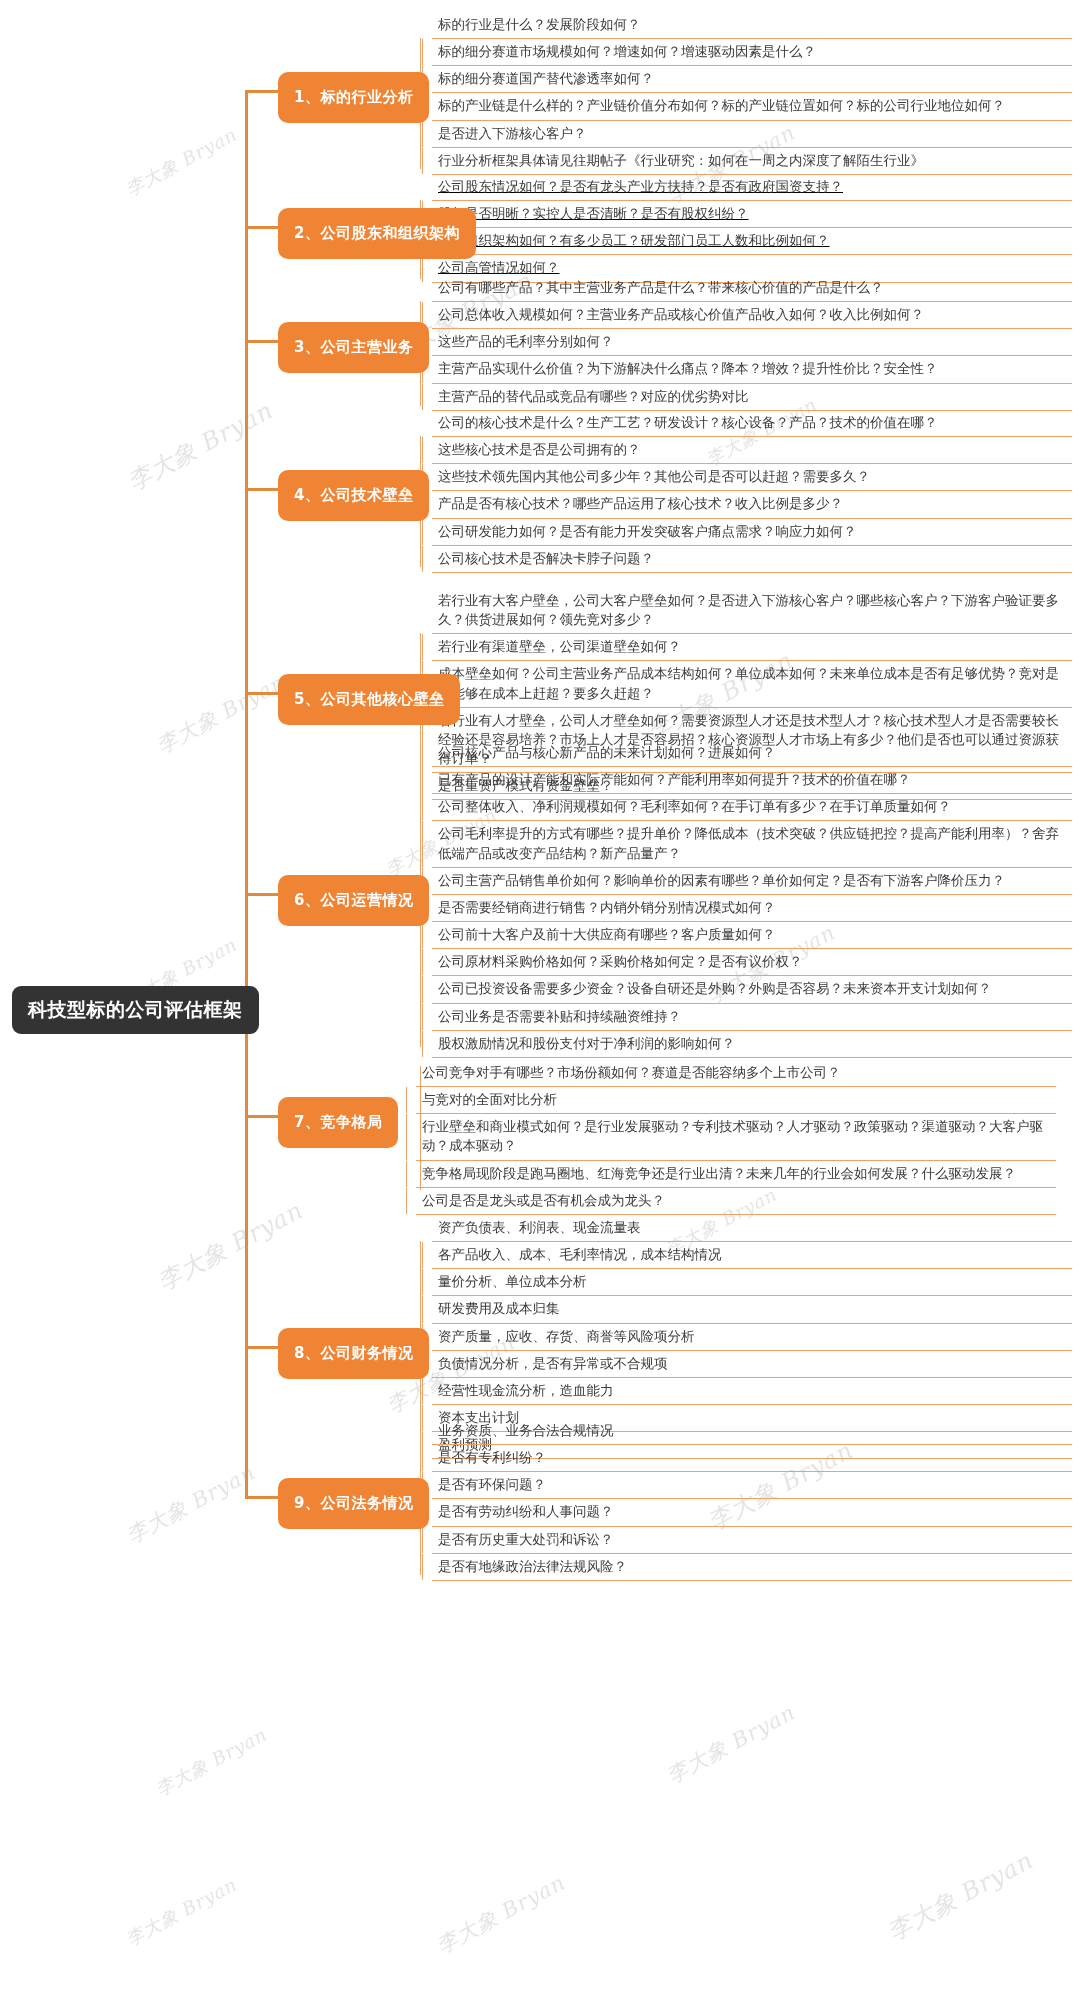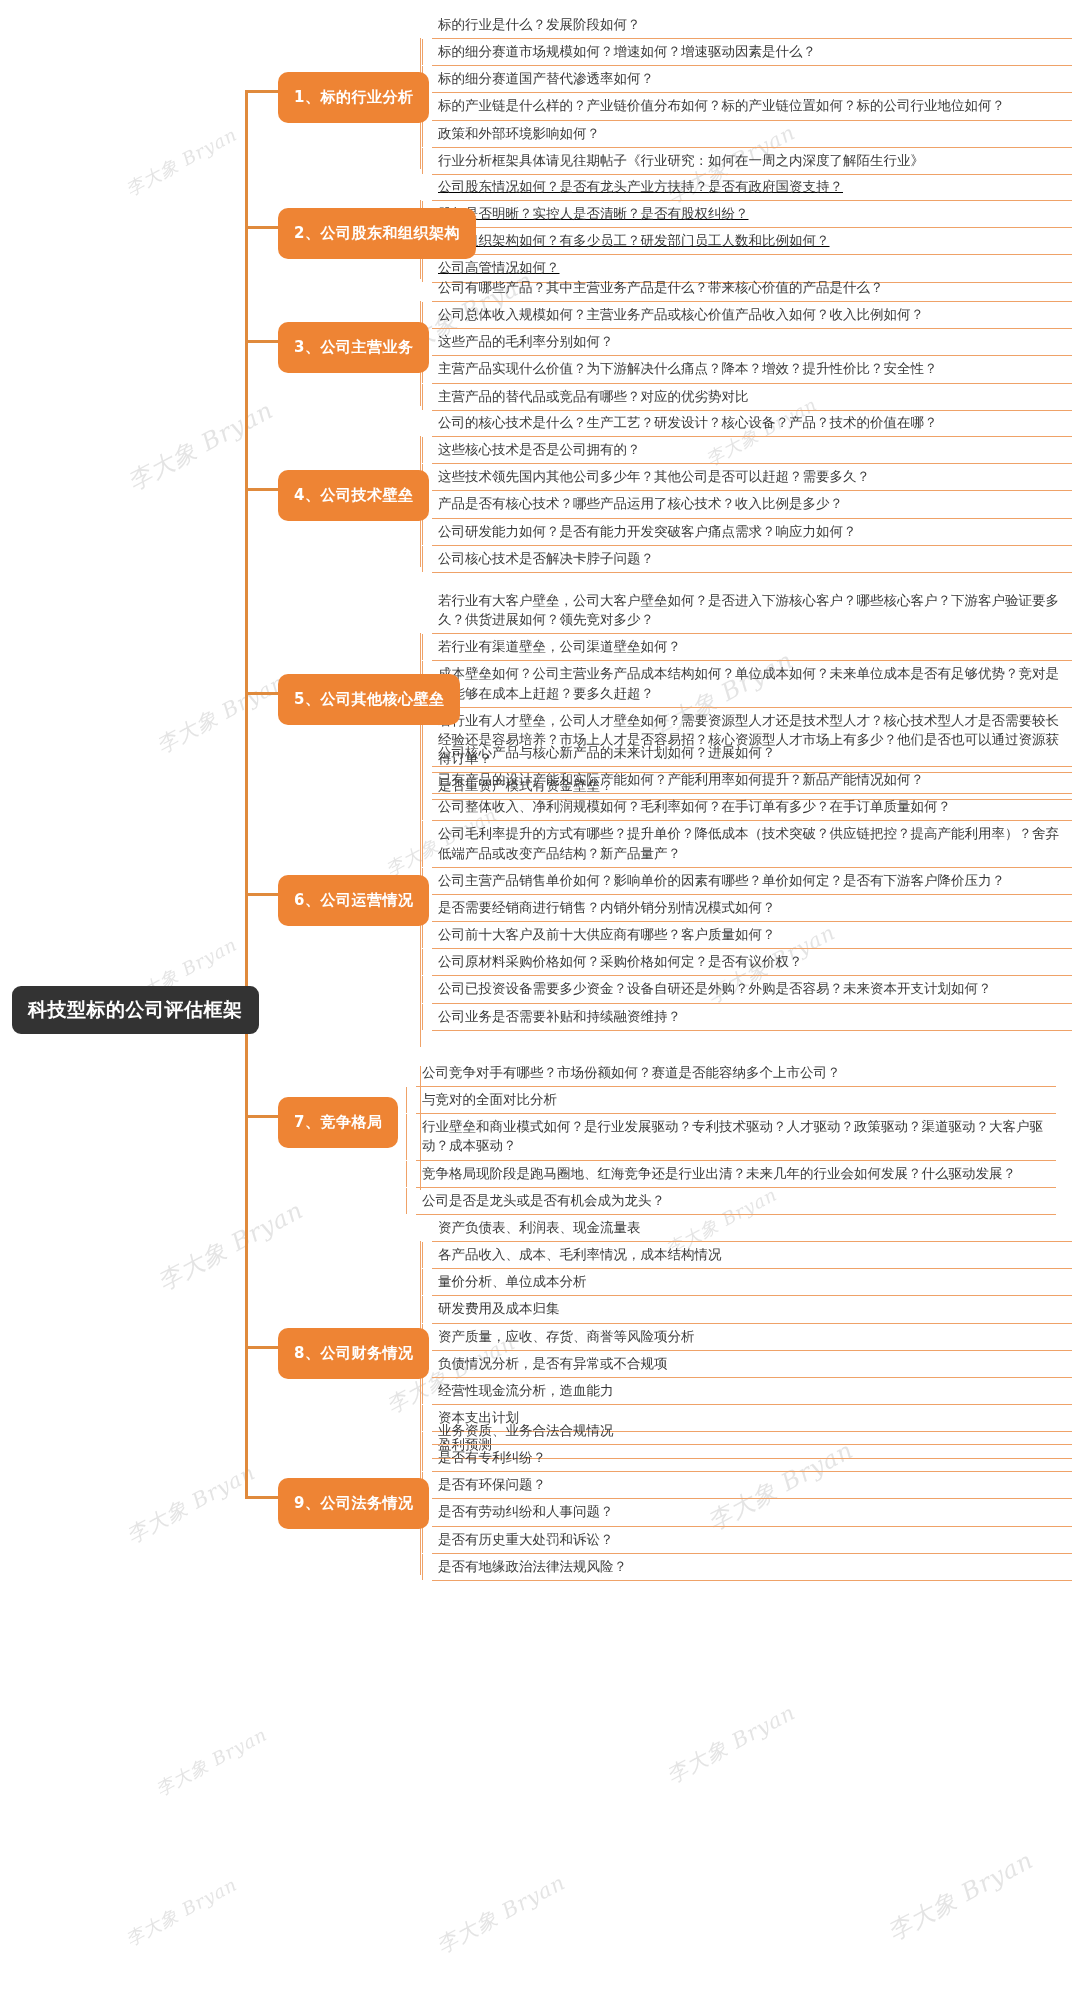--- a/index.html
+++ b/index.html
@@ -148,21 +148,21 @@
       <div class="branch">
         <div class="leaf-riser" style="left: 420px; top: 38.1562px; height: 130.781px; position: absolute; z-index: 2;"></div>
         <div class="branch-label" style="left: 278px; top: 72.4688px;">1、标的行业分析</div>
         <div class="branch-connector" style="left: 440px; top: 90.4688px;"></div>
         <div class="spine-stub" style="left: 245px; width: 33px; top: 90.4688px;"></div>
         <div class="leaves" style="left: 432px; top: 12px;">
           <div class="leaf" style="width: 640px;">标的行业是什么？发展阶段如何？</div>
           <div class="leaf" style="width: 640px;">标的细分赛道市场规模如何？增速如何？增速驱动因素是什么？</div>
           <div class="leaf" style="width: 640px;">标的细分赛道国产替代渗透率如何？</div>
           <div class="leaf" style="width: 640px;">标的产业链是什么样的？产业链价值分布如何？标的产业链位置如何？标的公司行业地位如何？</div>
-          <div class="leaf" style="width: 640px;">政策和外部环境影响如何？</div>
+          <div class="leaf" style="width: 640px;">是否进入下游核心客户？</div>
           <div class="leaf" style="width: 640px;">行业分析框架具体请见往期帖子《行业研究：如何在一周之内深度了解陌生行业》</div>
         </div>
       </div>
       <div class="branch">
         <div class="leaf-riser" style="left: 420px; top: 200.156px; height: 78.4688px; position: absolute; z-index: 2;"></div>
         <div class="branch-label" style="left: 278px; top: 208.312px;">2、公司股东和组织架构</div>
         <div class="branch-connector" style="left: 440px; top: 226.312px;"></div>
         <div class="spine-stub" style="left: 245px; width: 33px; top: 226.312px;"></div>
         <div class="leaves" style="left: 432px; top: 174px; text-decoration: underline;">
           <div class="leaf" style="width: 640px;">公司股东情况如何？是否有龙头产业方扶持？是否有政府国资支持？</div>
@@ -211,29 +211,30 @@
           <div class="leaf" style="width: 640px;">是否重资产模式有资金壁垒？</div>
         </div>
       </div>
       <div class="branch">
         <div class="leaf-riser" style="left: 420px; top: 766.156px; height: 280.719px; position: absolute; z-index: 2;"></div>
         <div class="branch-label" style="left: 278px; top: 875.438px;">6、公司运营情况</div>
         <div class="branch-connector" style="left: 440px; top: 893.438px;"></div>
         <div class="spine-stub" style="left: 245px; width: 33px; top: 893.438px;"></div>
         <div class="leaves" style="left: 432px; top: 740px;">
           <div class="leaf" style="width: 640px;">公司核心产品与核心新产品的未来计划如何？进展如何？</div>
-          <div class="leaf" style="width: 640px;">已有产品的设计产能和实际产能如何？产能利用率如何提升？新品产能情况如何？</div>
+          <div class="leaf" style="width: 640px;">已有产品的设计产能和实际产能如何？产能利用率如何提升？技术的价值在哪？</div>
           <div class="leaf" style="width: 640px;">公司整体收入、净利润规模如何？毛利率如何？在手订单有多少？在手订单质量如何？</div>
           <div class="leaf" style="width: 640px;">公司毛利率提升的方式有哪些？提升单价？降低成本（技术突破？供应链把控？提高产能利用率）？舍弃低端产品或改变产品结构？新产品量产？</div>
           <div class="leaf" style="width: 640px;">公司主营产品销售单价如何？影响单价的因素有哪些？单价如何定？是否有下游客户降价压力？</div>
           <div class="leaf" style="width: 640px;">是否需要经销商进行销售？内销外销分别情况模式如何？</div>
           <div class="leaf" style="width: 640px;">公司前十大客户及前十大供应商有哪些？客户质量如何？</div>
           <div class="leaf" style="width: 640px;">公司原材料采购价格如何？采购价格如何定？是否有议价权？</div>
           <div class="leaf" style="width: 640px;">公司已投资设备需要多少资金？设备自研还是外购？外购是否容易？未来资本开支计划如何？</div>
           <div class="leaf" style="width: 640px;">公司业务是否需要补贴和持续融资维持？</div>
+          <div class="leaf" style="width: 640px;">股权激励情况和股份支付对于净利润的影响如何？</div>
         </div>
       </div>
       <div class="branch">
         <div class="leaf-riser" style="left: 420px; top: 1066.16px; height: 123.781px; position: absolute; z-index: 2;"></div>
         <div class="branch-label" style="left: 278px; top: 1096.97px;">7、竞争格局</div>
         <div class="branch-connector" style="left: 440px; top: 1114.97px;"></div>
         <div class="spine-stub" style="left: 245px; width: 33px; top: 1114.97px;"></div>
         <div class="leaves" style="left: 416px; top: 1040px; margin-top: 20px;">
           <div class="leaf" style="width: 640px;">公司竞争对手有哪些？市场份额如何？赛道是否能容纳多个上市公司？</div>
           <div class="leaf" style="width: 640px;">与竞对的全面对比分析</div>

